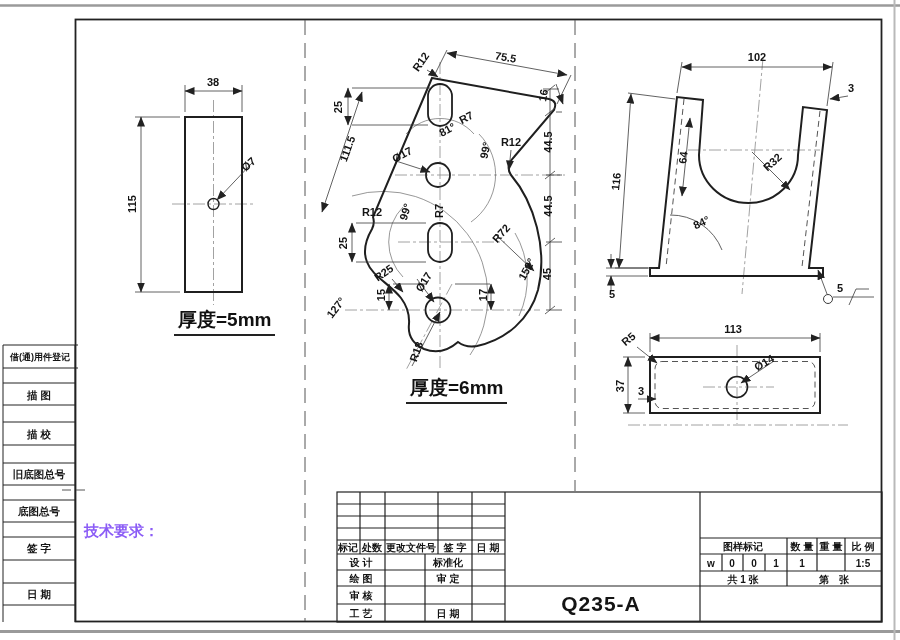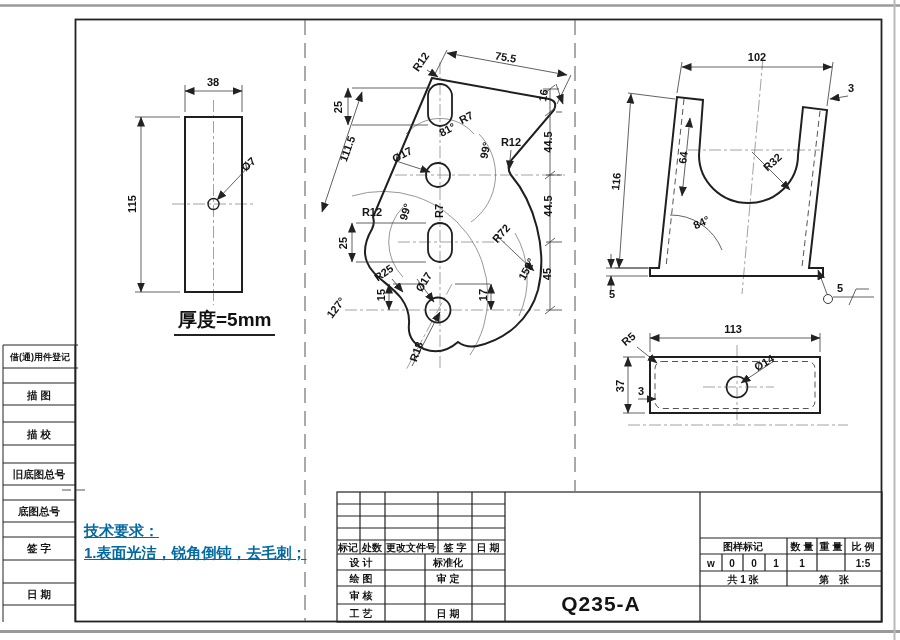--- a/index.html
+++ b/index.html
@@ -7,22 +7,22 @@
          font-family:"Liberation Sans",sans-serif;}
   .sheet > svg{position:absolute;left:0;top:0;}
   svg text{font-family:"Liberation Sans",sans-serif;font-weight:700;fill:#141414;
            font-size:11px;text-anchor:middle;}
   svg text.tb{font-size:10px;}
   svg text.big{font-size:21px;font-weight:600;letter-spacing:1px;}
   svg text.side{font-size:10.5px;}
   svg text.side-sm{font-size:9px;}
   .cap{position:absolute;font-size:19px;font-weight:700;color:#111;
        border-bottom:2px solid #222;padding:0 4px 1px 4px;white-space:nowrap;}
-  .tech{position:absolute;left:84px;top:520px;width:255px;color:#0369a1;
-        font-size:15px;font-weight:700;line-height:22px;white-space:nowrap;text-decoration:underline;}
+  .tech{position:absolute;left:84px;top:520px;width:255px;color:#8b5cf6;
+        font-size:15px;font-weight:700;line-height:22px;white-space:nowrap;}
 </style>
 </head>
 <body>
 
 <div class="sheet">
 
 <svg width="900" height="640" viewBox="0 0 900 640">
   <defs>
     <marker id="arr" markerWidth="11" markerHeight="8" refX="9.5" refY="4" orient="auto-start-reverse" markerUnits="userSpaceOnUse">
       <path d="M0,0L10,4L0,8Z" fill="#222"></path>
@@ -310,19 +310,19 @@
     <text class="tb" x="776" y="567">1</text>
     <text class="tb" x="802" y="567">1</text>
     <text class="tb" x="831" y="567"></text>
     <text class="tb" x="863" y="567">1:5</text>
     <text class="tb" x="743" y="583">共 1 张</text>
     <text class="tb" x="834" y="583">第　张</text>
   </g>
 </svg>
 
 <div class="cap" style="left:174px;top:307px;text-align:center;">厚度=5mm</div>
+<div class="cap" style="left:406px;top:375px;">厚度=6mm</div>
 
 <div class="tech">
   <div>技术要求：</div>
-  <div>1.表面光洁，锐角倒钝，去毛刺；</div>
 </div>
 
 </div>
 
 </body></html>

